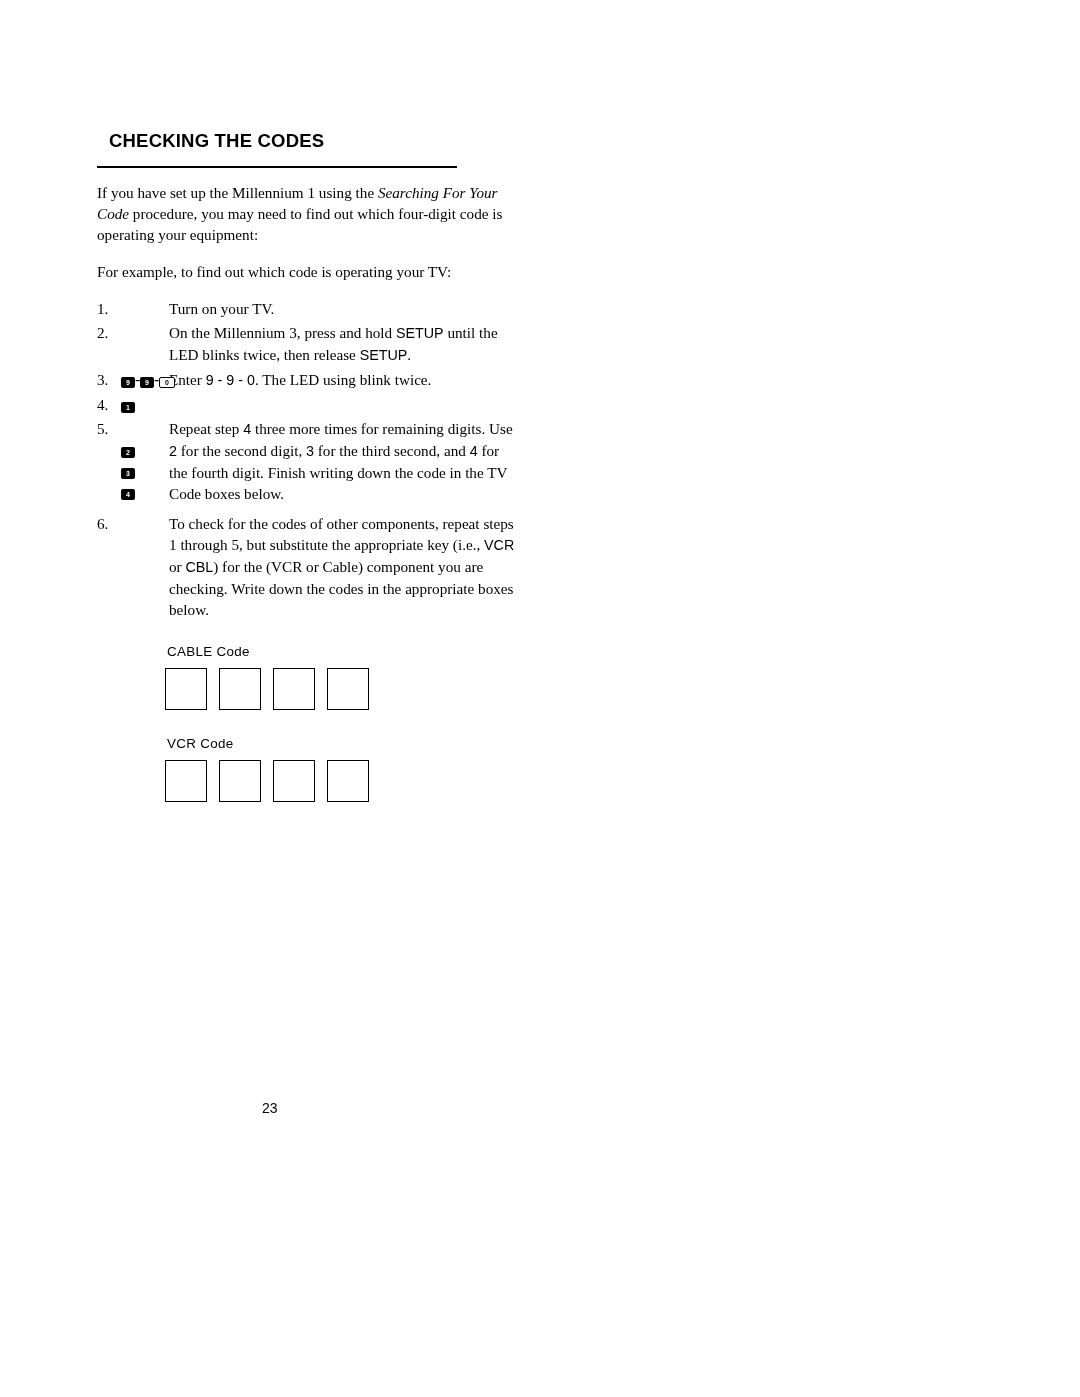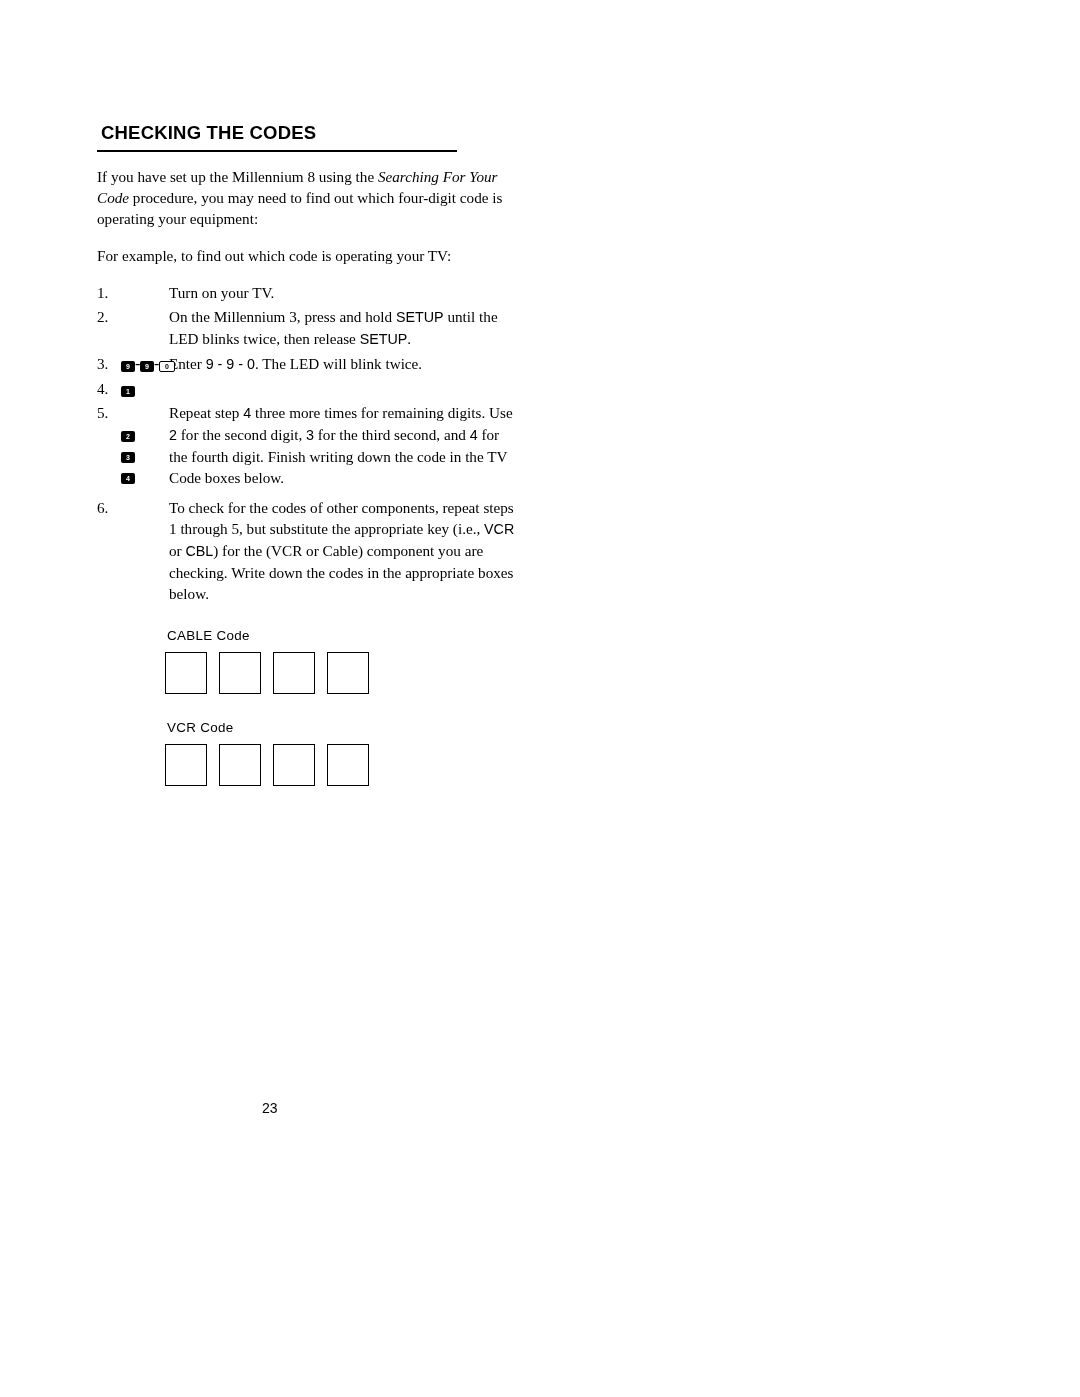--- a/index.html
+++ b/index.html
@@ -24,21 +24,21 @@
     position: absolute;
     left: 97px;
     top: 118px;
     width: 420px;
   }
   h1.section-title {
     font-family: "Liberation Sans", sans-serif;
     font-size: 18.5px;
     font-weight: bold;
     letter-spacing: 0.2px;
-    margin: 4px;
+    margin: 12px;
     padding: 0 0 2px 0;
     text-transform: uppercase;
   }
   .rule {
     border-bottom: 2.2px solid #000;
     width: 360px;
     margin: 0 0 14px 0;
   }
   p.body {
     font-family: "Liberation Serif", serif;
@@ -164,21 +164,21 @@
 </head>
 <body>
 
 <div class="page">
 
   <div class="content">
 
     <h1 class="section-title">Checking the Codes</h1>
     <div class="rule"></div>
 
-    <p class="body"><span>If you have set up the Millennium 8 using the </span><span class="ital">Searching For Your Code</span><span> procedure, you may need to find out which four-digit code is operating your equipment:</span></p>
+    <p class="body"><span>If you have set up the Millennium 1 using the </span><span class="ital">Searching For Your Code</span><span> procedure, you may need to find out which four-digit code is operating your equipment:</span></p>
 
     <p class="body tight">For example, to find out which code is operating your TV:</p>
 
     <div class="steps">
 
       <div class="step noicon">
         <div class="step-num">1.</div>
         <div class="step-text">Turn on your TV.</div>
       </div>
 
@@ -191,21 +191,21 @@
           </span>
         </div>
         <div class="step-text"><span>On the Millennium 3, press and hold </span><span class="sans" style="font-weight:normal">SETUP</span><span> until the LED blinks twice, then release </span><span class="sans">SETUP</span><span>.</span></div>
       </div>
 
       <div class="step">
         <div class="step-num">3.</div>
         <div class="step-icon keyrow">
           <span class="numkey">9</span><span class="dash">-</span><span class="numkey">9</span><span class="dash">-</span><span class="numkey outline">0</span>
         </div>
-        <div class="step-text"><span>Enter </span><span class="sans">9 - 9 - 0</span><span>. The LED will blink twice.</span></div>
+        <div class="step-text"><span>Enter </span><span class="sans">9 - 9 - 0</span><span>. The LED using blink twice.</span></div>
       </div>
 
       <div class="step">
         <div class="step-num">4.</div>
         <div class="step-icon">
           <span class="numkey">1</span>
         </div>
       </div>
 
 

